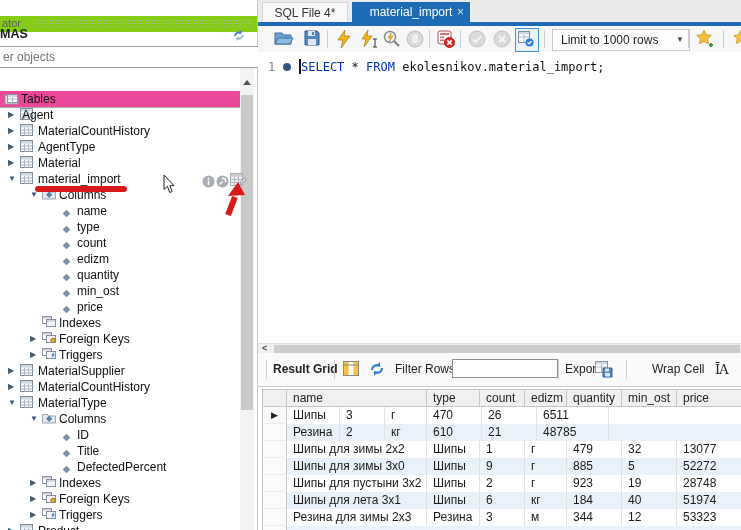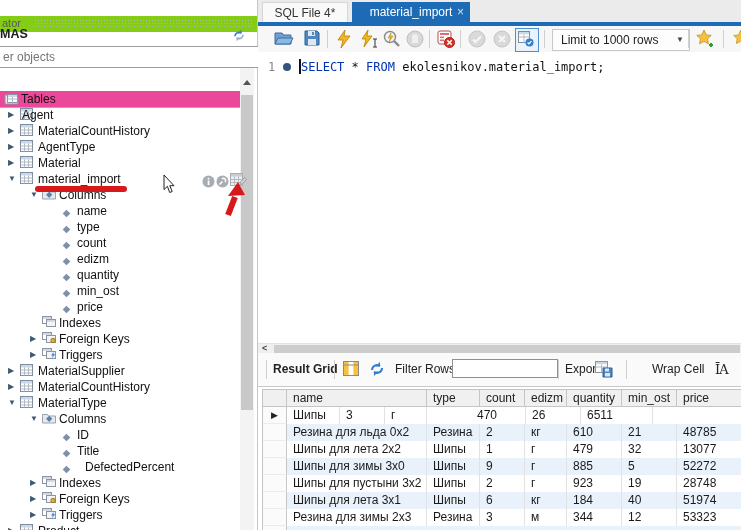--- a/index.html
+++ b/index.html
@@ -303,21 +303,21 @@
       <div class="trow" style="top: 359px;">
         <span class="ticon" style="left: 62px; top: 3px;"><svg width="9" height="9" viewBox="0 0 9 9">
             <rect x="1.8" y="1.8" width="5.4" height="5.4" transform="rotate(45 4.5 4.5)" fill="#7e91a8"></rect>
           </svg></span>
         <span class="tlabel" style="left: 77px;">ID</span>
       </div>
       <div class="trow" style="top: 391px;">
         <span class="ticon" style="left: 62px; top: 3px;"><svg width="9" height="9" viewBox="0 0 9 9">
             <rect x="1.8" y="1.8" width="5.4" height="5.4" transform="rotate(45 4.5 4.5)" fill="#7e91a8"></rect>
           </svg></span>
-        <span class="tlabel" style="left: 77px; margin-left: 8px;">DefectedPercent</span>
+        <span class="tlabel" style="left: 77px;">DefectedPercent</span>
       </div>
       <div class="trow" style="top: 407px;">
         <span class="arr" style="left: 30px;">▶</span>
         <span class="ticon" style="left: 42px;"><svg width="15" height="12" viewBox="0 0 15 12">
             <rect x="0.5" y="0.5" width="9" height="7" fill="#fff" stroke="#8b94a0"></rect>
             <rect x="1" y="1" width="8" height="1.8" fill="#ccd8e4"></rect>
             <rect x="4.5" y="3.5" width="9" height="7" fill="#f2f4f6" stroke="#8b94a0"></rect>
             <rect x="5" y="4" width="8" height="1.8" fill="#ccd8e4"></rect>
           </svg></span>
         <span class="tlabel" style="left: 59px;">Indexes</span>
@@ -535,37 +535,36 @@
       <div class="gcell" style="width: 42px;">edizm</div>
       <div class="gcell" style="width: 55px;">quantity</div>
       <div class="gcell" style="width: 55px;">min_ost</div>
       <div class="gcell" style="width: 72px;">price</div>
     </div>
     <div class="grow">
       <div class="gcell gsel" style="width: 24px;">▶</div>
       <div class="gcell" style="width: 53px;">Шипы</div>
       <div class="gcell" style="width: 45px;">3</div>
       <div class="gcell" style="width: 42px;">г</div>
-      <div class="gcell" style="width: 55px; margin-left: 44px;">470</div>
+      <div class="gcell" style="width: 55px;">470</div>
       <div class="gcell" style="width: 55px;">26</div>
       <div class="gcell" style="width: 72px;">6511</div>
     </div>
     <div class="grow alt">
       <div class="gcell gsel" style="width: 24px;"></div>
-      <div class="gcell" style="width: 140px;">Резина для льда 0x2</div>
       <div class="gcell" style="width: 53px;">Резина</div>
       <div class="gcell" style="width: 45px;">2</div>
       <div class="gcell" style="width: 42px;">кг</div>
       <div class="gcell" style="width: 55px;">610</div>
       <div class="gcell" style="width: 55px;">21</div>
       <div class="gcell" style="width: 72px;">48785</div>
     </div>
     <div class="grow">
       <div class="gcell gsel" style="width: 24px;"></div>
-      <div class="gcell" style="width: 140px;">Шипы для лета 2x2</div>
+      <div class="gcell" style="width: 140px;">Шипы для зимы 2x2</div>
       <div class="gcell" style="width: 53px;">Шипы</div>
       <div class="gcell" style="width: 45px;">1</div>
       <div class="gcell" style="width: 42px;">г</div>
       <div class="gcell" style="width: 55px;">479</div>
       <div class="gcell" style="width: 55px;">32</div>
       <div class="gcell" style="width: 72px;">13077</div>
     </div>
     <div class="grow alt">
       <div class="gcell gsel" style="width: 24px;"></div>
       <div class="gcell" style="width: 140px;">Шипы для зимы 3x0</div>

